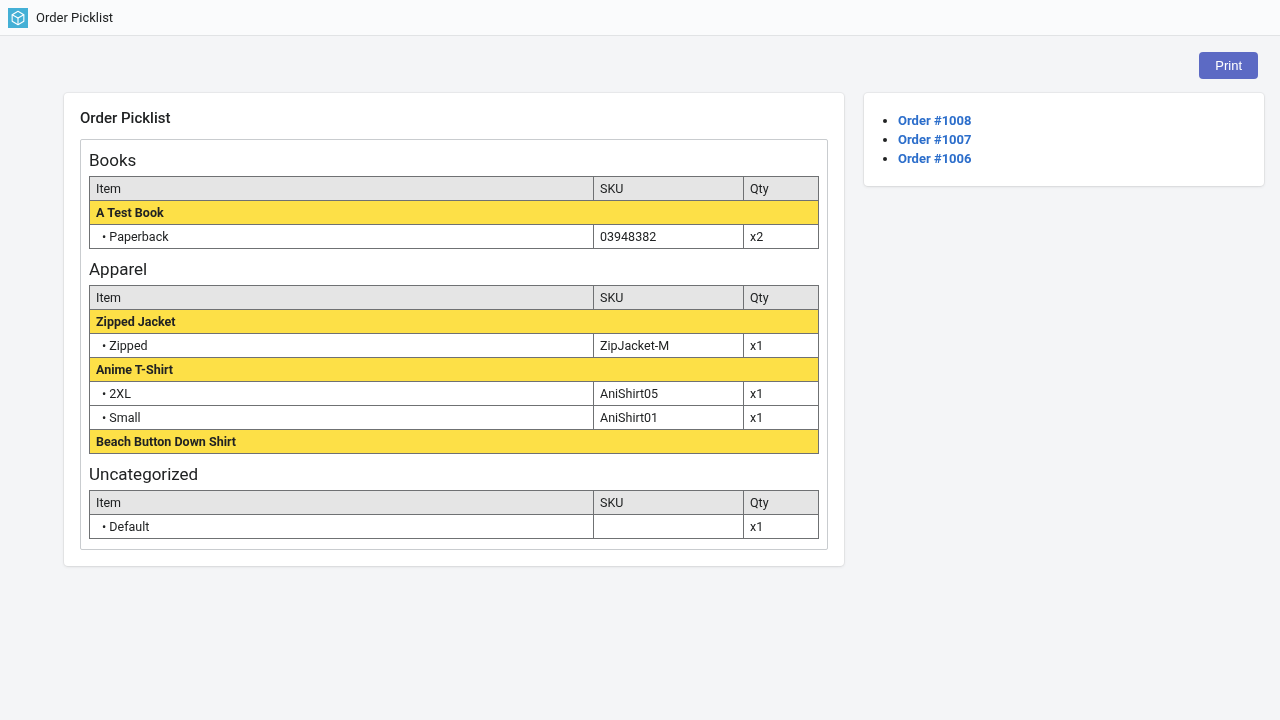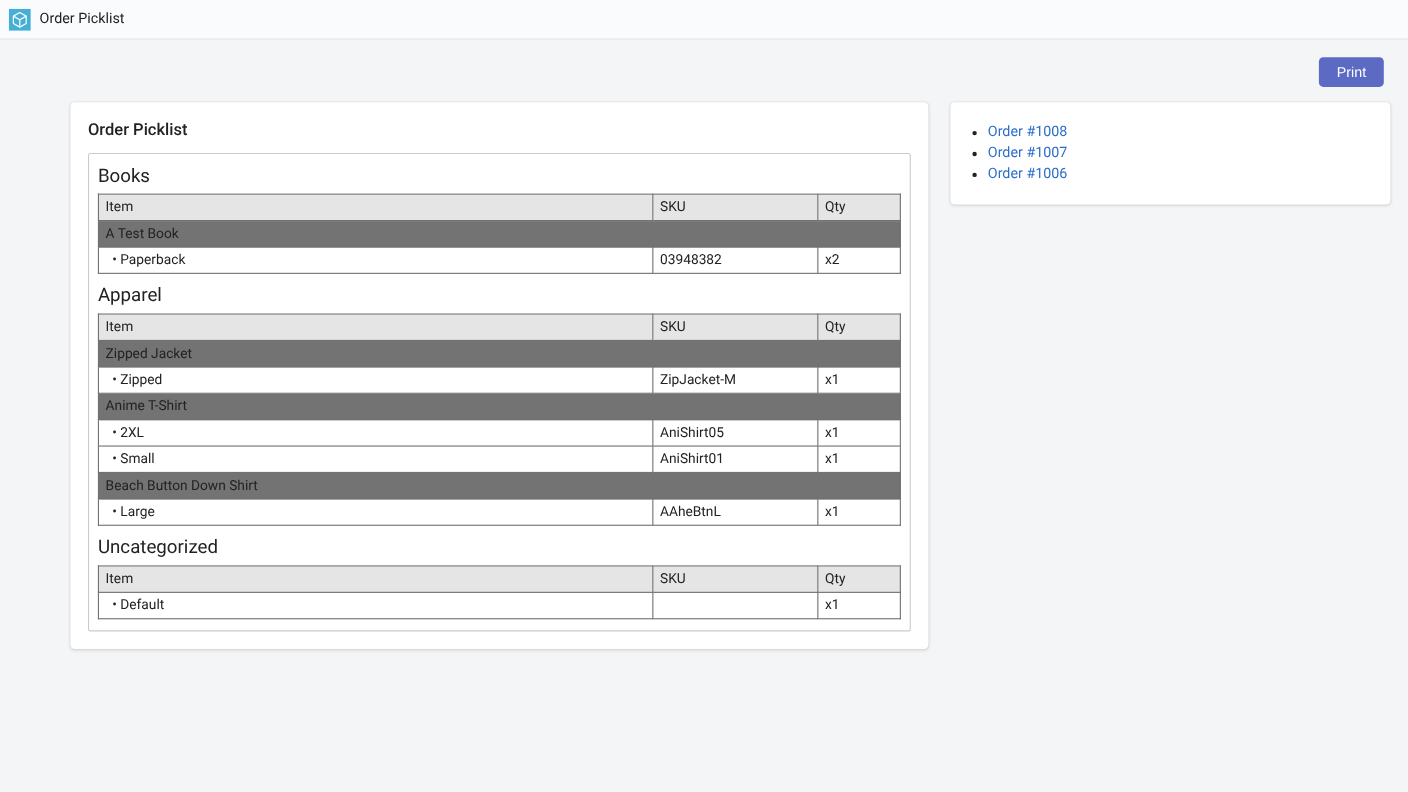--- a/index.html
+++ b/index.html
@@ -103,37 +103,38 @@
     font-size: 12.5px;
   }
   table.pick th {
     font-weight: 400;
     background: #e5e5e5;
   }
   table.pick col.col-item { width: auto; }
   table.pick col.col-sku  { width: 150px; }
   table.pick col.col-qty  { width: 75px; }
   table.pick tr.product-row td {
-    background: #737373;
-    font-weight: 400;
+    background: #fde047;
+    font-weight: 700;
   }
   table.pick td.variant-cell {
     padding-left: 12px;
   }
   .orders-list {
     list-style: disc;
     padding-left: 18px;
   }
   .orders-list li {
     margin: 4px 0;
   }
   .orders-list a {
     color: #2c6ecb;
     text-decoration: none;
     font-size: 13px;
+    font-weight: bold;
   }
 </style>
 </head>
 <body>
 
 <div class="topbar">
   <div class="logo">
     <svg viewBox="0 0 24 24" width="20" height="20">
       <rect x="0" y="0" width="24" height="24" fill="#44b0d6"></rect>
       <g stroke="#fff" stroke-width="1.3" fill="none" stroke-linejoin="round">
@@ -214,25 +215,20 @@
                 <td>x1</td>
               </tr>
               <tr>
                 <td class="variant-cell">• Small</td>
                 <td>AniShirt01</td>
                 <td>x1</td>
               </tr>
               <tr class="product-row">
                 <td colspan="3">Beach Button Down Shirt</td>
               </tr>
-              <tr>
-                <td class="variant-cell">• Large</td>
-                <td>AAheBtnL</td>
-                <td>x1</td>
-              </tr>
             </tbody>
           </table>
           <div class="cat-title">Uncategorized</div>
           <table class="pick">
             <colgroup>
               <col class="col-item">
               <col class="col-sku">
               <col class="col-qty">
             </colgroup>
             <thead>

